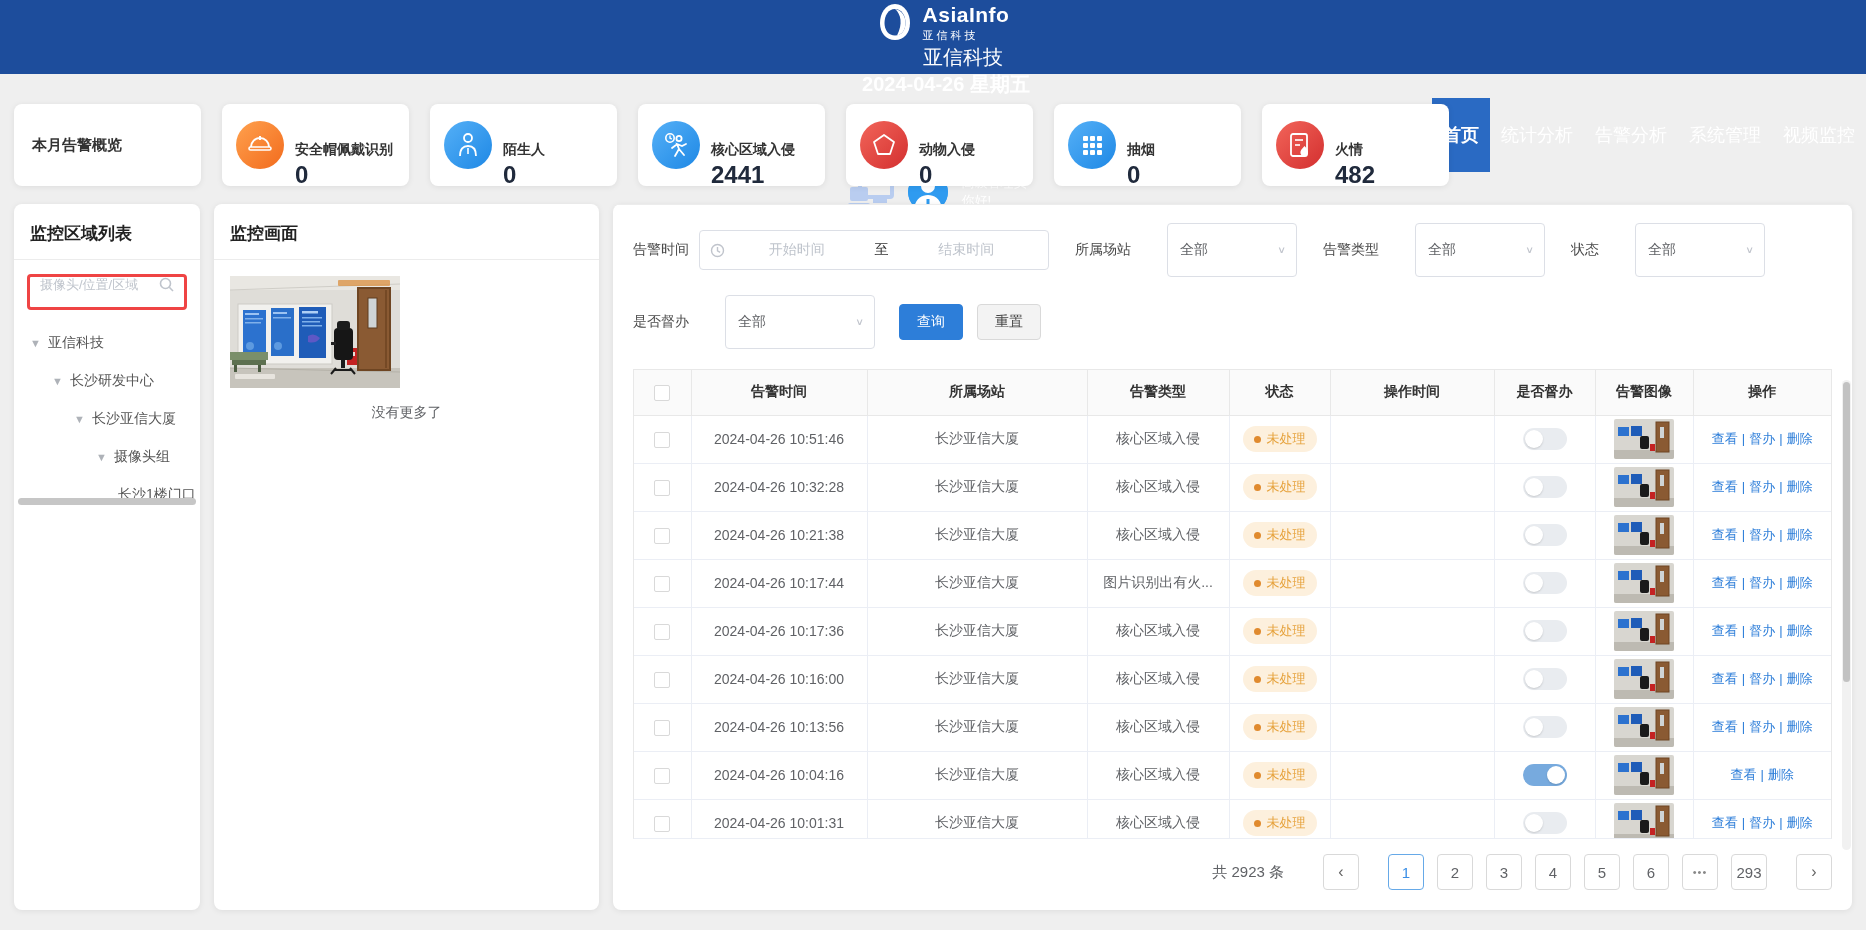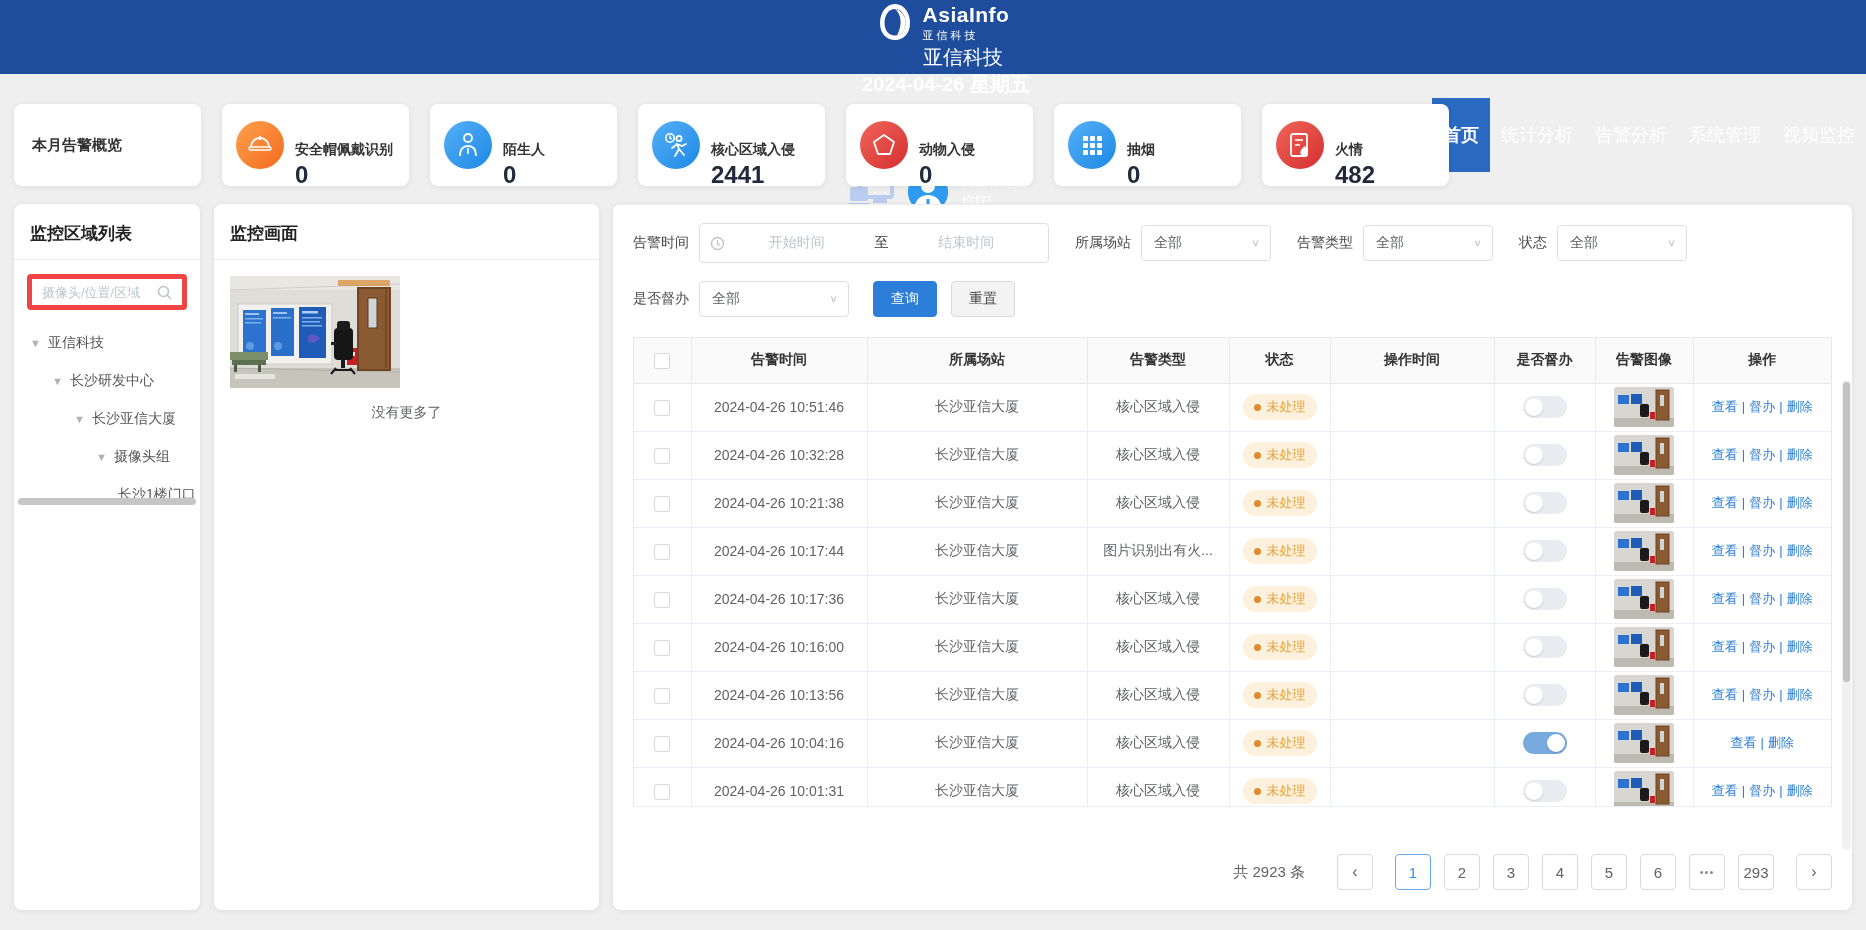--- a/index.html
+++ b/index.html
@@ -58,22 +58,22 @@
   
   .panel { position:absolute; top:204px; height:706px; background:#fff;
     border-radius:8px; box-shadow:0 1px 6px rgba(0,0,0,.08); }
   .panel-title {
     font-size:17px; font-weight:bold; color:#222; padding:18px 16px 14px 16px;
   }
   .panel-divider { height:1px; background:#ececec; }
   
   .left-panel { left:14px; width:186px; }
   .search-box {
-    margin:14px 13px 10px 13px; height:36px; border:5px solid #ef4444;
-    border-radius:4px; display:flex; align-items:center; padding:0 10px;
+    margin:14px 13px 10px 13px; height:36px; border:3px solid #ef4444;
+    border-radius:4px; display:flex; align-items:flex-start; padding:0 10px;
     background:#fff;
   }
   .search-box input {
     border:none; outline:none; flex:1; font-size:13px; color:#606266;
     font-family:inherit; min-width:0; background:transparent;
   }
   .search-box input::placeholder { color:#bfc4cc; }
   .tree { padding-top:4px; }
   .tree-item { height:38px; display:flex; align-items:center; font-size:14px;
     color:#555; cursor:pointer; white-space:nowrap; }
@@ -92,23 +92,23 @@
   .filters { padding:18px 20px 0 20px; font-size:14px; color:#4a4a4a; }
   .filter-row { display:flex; align-items:center; margin-bottom:18px; }
   .filter-label { margin-right:10px; white-space:nowrap; }
   .date-range {
     width:350px; height:40px; border:1px solid #dcdfe6; border-radius:4px;
     display:flex; align-items:center; padding:16px 10px; margin-right:26px;
   }
   .date-range .ph { color:#bfc4cc; font-size:14px; flex:1; text-align:center; }
   .date-range .to { color:#333; font-size:14px; padding:0 6px; }
   .select {
-    height:36px; border:1px solid #dcdfe6; border-radius:4px; background:#fff;
+    height:54px; border:1px solid #dcdfe6; border-radius:4px; background:#fff;
     display:flex; align-items:center; justify-content:space-between;
-    padding:0 10px 0 12px; font-size:14px; color:#606266; cursor:pointer;
+    padding:0 10px 0 12px; font-size:14px; color:#606266; cursor:pointer;margin-left:26px;
   }
   .select .chev { color:#c0c4cc; font-size:12px; transform:scaleY(.8); }
   .w130 { width:130px; margin-right:26px; }
   .w150 { width:150px; margin-right:24px; }
   .btn {
     height:36px; border-radius:4px; font-size:14px; padding:0 17px;
     cursor:pointer; font-family:inherit;
   }
   .btn-primary { background:#2d7ed9; border:1px solid #2d7ed9; color:#fff; margin-right:14px; }
   .btn-plain { background:#f3f3f3; border:1px solid #d9d9d9; color:#444; }
@@ -156,21 +156,21 @@
     position:absolute; right:1px; top:176px; width:9px; height:470px;
     background:#f1f1f1; border-radius:5px;
   }
   .v-scrollbar .thumb-bar {
     position:absolute; top:2px; left:1px; width:7px; height:300px;
     background:#c2c2c2; border-radius:4px;
   }
   
   .pagination {
     position:absolute; right:20px; bottom:20px; display:flex; align-items:center;
-    gap:22px; font-size:15px; color:#606266;
+    gap:29px; font-size:15px; color:#606266;
   }
   .total-text { margin-right:10px; font-size:15px; }
   .page-btn {
     width:36px; height:36px; border:1px solid #d9d9d9; border-radius:4px;
     background:#fff; display:flex; align-items:center; justify-content:center;
     cursor:pointer; color:#606266; font-size:15px;
   }
   .page-btn.active { border-color:#66a9e8; color:#3a8ee6; }
   .page-btn.arrow { color:#666; font-size:16px; }
   .page-btn.dots { letter-spacing:1px; font-size:11px; color:#888; }

